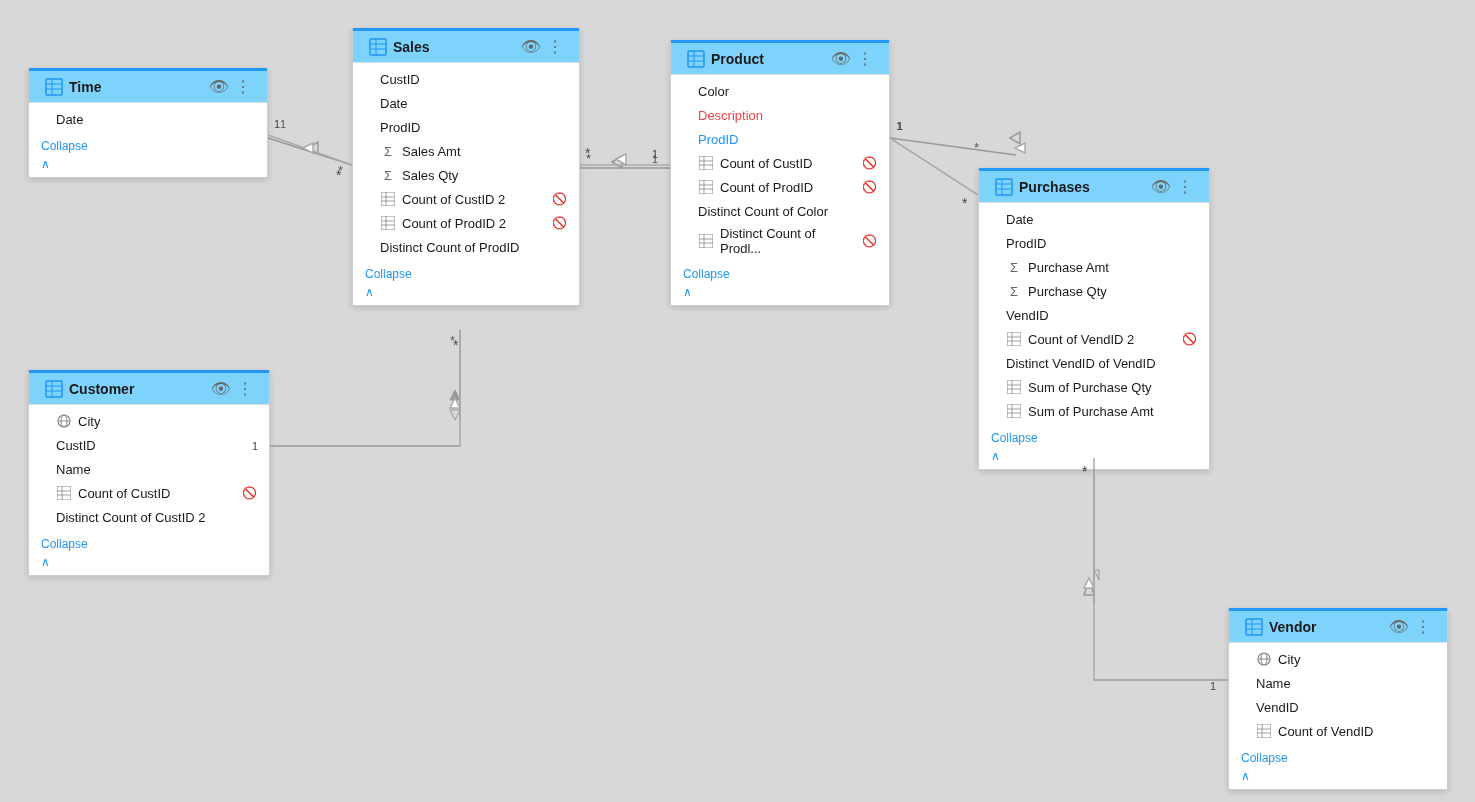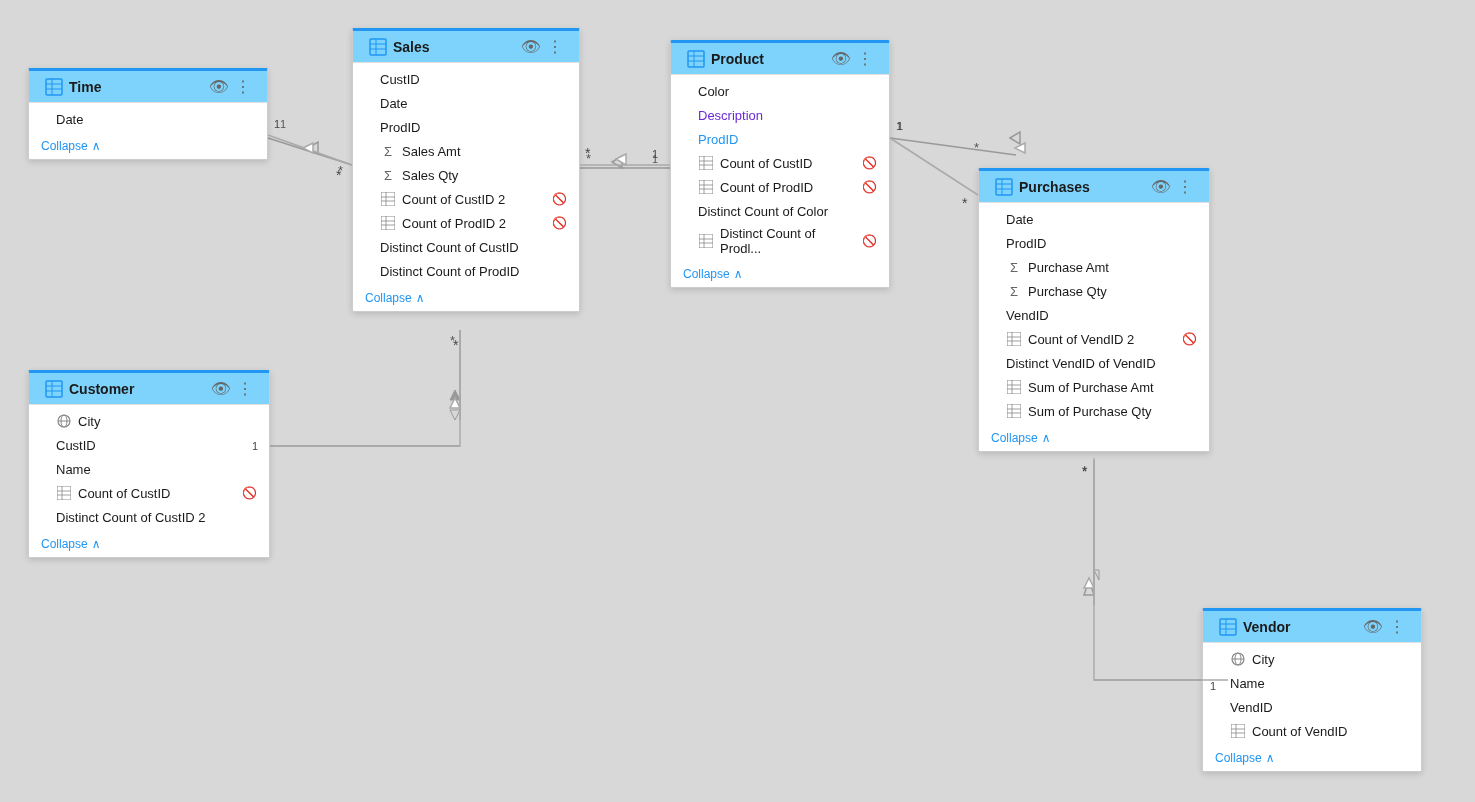--- a/index.html
+++ b/index.html
@@ -106,20 +106,21 @@
     }
 
     .collapse-btn {
       color: #2196F3;
       padding: 4px 12px 6px;
       cursor: pointer;
       font-size: 12px;
       display: flex;
       align-items: flex-start;
       gap: 4px;
+      flex-direction: column;
     }
 
     
     .lines-svg {
       position: absolute;
       top: 0; left: 0;
       width: 1475px;
       height: 802px;
       pointer-events: none;
     }
@@ -243,23 +244,20 @@
               <rect x="0" y="0" width="14" height="14" fill="none" stroke="#888" stroke-width="1"></rect>
               <line x1="0" y1="5" x2="14" y2="5" stroke="#888" stroke-width="0.8"></line>
               <line x1="0" y1="9" x2="14" y2="9" stroke="#888" stroke-width="0.8"></line>
               <line x1="5" y1="0" x2="5" y2="14" stroke="#888" stroke-width="0.8"></line>
             </svg>
         </span>
         <span class="field-name">Count of ProdID 2</span>
         <span class="field-action" style="color:#aaa; font-size:12px;">🚫</span>
       </div>
       <div class="field-row">
-        <span class="field-name">Distinct Count of CustID</span>
-      </div>
-      <div class="field-row">
         <span class="field-name">Distinct Count of ProdID</span>
       </div>
     </div>
     <div class="collapse-btn">
       <span>Collapse</span>
       <span>∧</span>
     </div>
   </div>
 
   <div class="table-card" style="left:670px; top:40px; width:220px;">
@@ -274,21 +272,21 @@
       <div class="header-actions">
         <span>👁</span>
         <span>⋮</span>
       </div>
     </div>
     <div class="table-body">
       <div class="field-row">
         <span class="field-name">Color</span>
       </div>
       <div class="field-row highlighted">
-        <span class="field-name" style="color:#6d28d9;">Description</span>
+        <span class="field-name" style="color:#ef4444;">Description</span>
       </div>
       <div class="field-row highlighted">
         <span class="field-name" style="color:#2196F3;">ProdID</span>
       </div>
       <div class="field-row">
         <span class="field-icon">
           <svg width="14" height="14" viewBox="0 0 14 14">
               <rect x="0" y="0" width="14" height="14" fill="none" stroke="#888" stroke-width="1"></rect>
               <line x1="0" y1="5" x2="14" y2="5" stroke="#888" stroke-width="0.8"></line>
               <line x1="0" y1="9" x2="14" y2="9" stroke="#888" stroke-width="0.8"></line>
@@ -434,41 +432,41 @@
       </div>
       <div class="field-row">
         <span class="field-icon">
           <svg width="14" height="14" viewBox="0 0 14 14">
               <rect x="0" y="0" width="14" height="14" fill="none" stroke="#888" stroke-width="1"></rect>
               <line x1="0" y1="5" x2="14" y2="5" stroke="#888" stroke-width="0.8"></line>
               <line x1="0" y1="9" x2="14" y2="9" stroke="#888" stroke-width="0.8"></line>
               <line x1="5" y1="0" x2="5" y2="14" stroke="#888" stroke-width="0.8"></line>
             </svg>
         </span>
+        <span class="field-name">Sum of Purchase Qty</span>
+      </div>
+      <div class="field-row">
+        <span class="field-icon">
+          <svg width="14" height="14" viewBox="0 0 14 14">
+              <rect x="0" y="0" width="14" height="14" fill="none" stroke="#888" stroke-width="1"></rect>
+              <line x1="0" y1="5" x2="14" y2="5" stroke="#888" stroke-width="0.8"></line>
+              <line x1="0" y1="9" x2="14" y2="9" stroke="#888" stroke-width="0.8"></line>
+              <line x1="5" y1="0" x2="5" y2="14" stroke="#888" stroke-width="0.8"></line>
+            </svg>
+        </span>
         <span class="field-name">Sum of Purchase Amt</span>
-      </div>
-      <div class="field-row">
-        <span class="field-icon">
-          <svg width="14" height="14" viewBox="0 0 14 14">
-              <rect x="0" y="0" width="14" height="14" fill="none" stroke="#888" stroke-width="1"></rect>
-              <line x1="0" y1="5" x2="14" y2="5" stroke="#888" stroke-width="0.8"></line>
-              <line x1="0" y1="9" x2="14" y2="9" stroke="#888" stroke-width="0.8"></line>
-              <line x1="5" y1="0" x2="5" y2="14" stroke="#888" stroke-width="0.8"></line>
-            </svg>
-        </span>
-        <span class="field-name">Sum of Purchase Qty</span>
       </div>
     </div>
     <div class="collapse-btn">
       <span>Collapse</span>
       <span>∧</span>
     </div>
   </div>
 
-  <div class="table-card" style="left:1202px; top:608px; width:220px;">
+  <div class="table-card" style="left:1228px; top:608px; width:220px;">
     <div class="table-header">
       <svg class="table-icon" viewBox="0 0 18 18">
         <rect x="1" y="1" width="16" height="16" rx="1" fill="none" stroke="#2196F3" stroke-width="1.5"></rect>
         <line x1="1" y1="6" x2="17" y2="6" stroke="#2196F3" stroke-width="1"></line>
         <line x1="1" y1="11" x2="17" y2="11" stroke="#2196F3" stroke-width="1"></line>
         <line x1="7" y1="1" x2="7" y2="17" stroke="#2196F3" stroke-width="1"></line>
       </svg>
       <span class="table-title">Vendor</span>
       <div class="header-actions">
         <span>👁</span>

